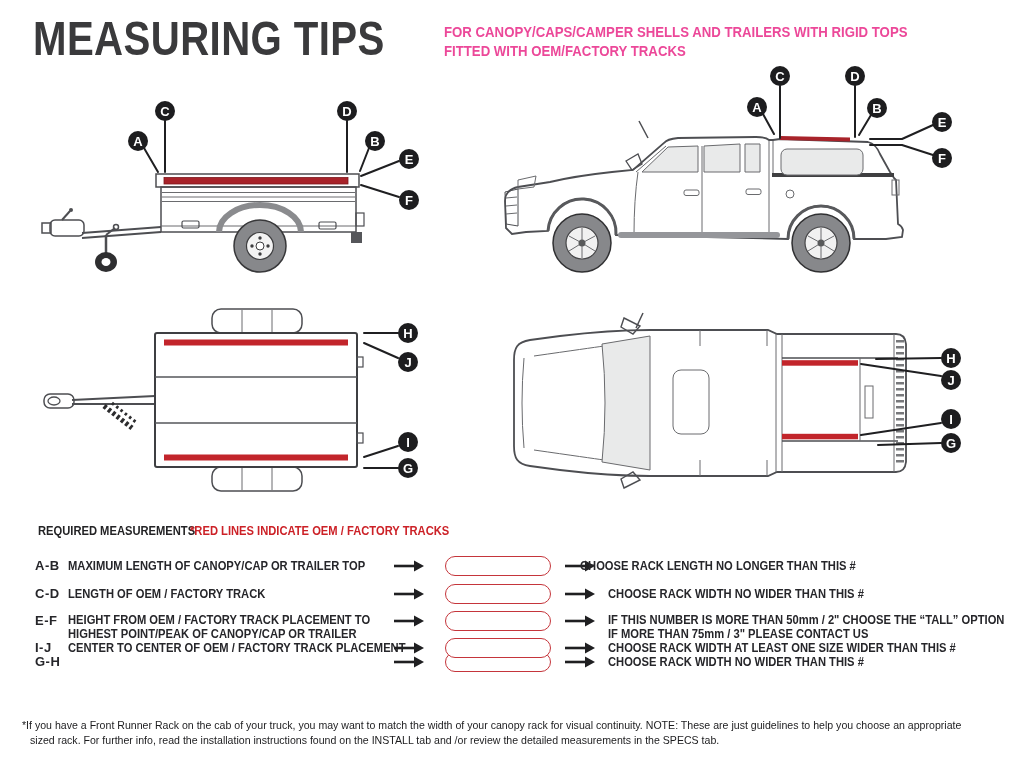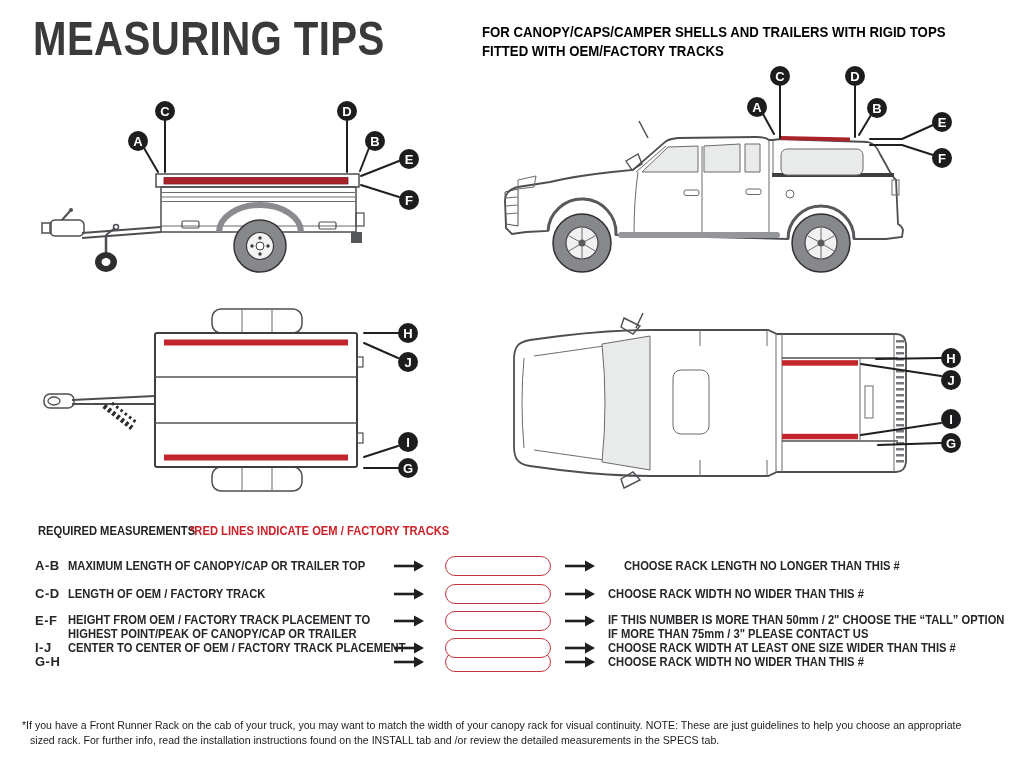--- a/index.html
+++ b/index.html
@@ -4,21 +4,21 @@
 <style>
   html,body{margin:0;padding:0;background:#fff;}
   #page{position:relative;width:1024px;height:768px;background:#fff;overflow:hidden;
         font-family:"Liberation Sans",sans-serif;color:var(--ink,#232325);}
   .abs{position:absolute;}
   .cond{display:inline-block;transform:scaleX(0.86);transform-origin:0 50%;white-space:nowrap;}
   .cond88{display:inline-block;transform:scaleX(0.88);transform-origin:0 50%;white-space:nowrap;}
   .cond92{display:inline-block;transform:scaleX(0.92);transform-origin:0 50%;white-space:nowrap;}
   #title{left:33px;top:12px;font-size:49px;line-height:52px;font-weight:bold;
          letter-spacing:.5px;color:#3a3a3c;transform:scaleX(0.82);transform-origin:0 0;white-space:nowrap;}
-  #subtitle{left:482px;top:22px;font-size:15px;line-height:19px;font-weight:bold;color:#000000;}
+  #subtitle{left:444px;top:22px;font-size:15px;line-height:19px;font-weight:bold;color:#ec4899;}
   .legend{top:523px;font-size:13px;font-weight:bold;line-height:16px;}
   .rowtxt{font-size:13px;font-weight:bold;line-height:16px;color:#26262a;}
   .code{letter-spacing:.5px;}
   .m-row{position:absolute;left:0;width:1024px;height:30px;}
   .pill{position:absolute;width:104px;height:18px;border:1.6px solid var(--pill-red,#c5353b);
         border-radius:11px;background:#fff;}
   .arrow svg{display:block;}
   .badge circle{fill:var(--badge-black,#1d1d1f);}
   .badge text{fill:#fff;font:700 13px "Liberation Sans",sans-serif;text-anchor:middle;}
   .lead{stroke:#1f1f21;stroke-width:2;fill:none;stroke-linejoin:round;stroke-linecap:round;}
@@ -318,21 +318,21 @@
           <polygon points="20,0.5 30,6 20,11.5" fill="#1f1f21"></polygon>
         </svg>
       </span>
     <span class="pill" style="left:445px;top:-2px;"></span>
     <span class="abs arrow" style="left:565px;top:2px;">
         <svg width="30" height="12">
           <line x1="0" y1="6" x2="21" y2="6" stroke="#1f1f21" stroke-width="2.6"></line>
           <polygon points="20,0.5 30,6 20,11.5" fill="#1f1f21"></polygon>
         </svg>
       </span>
-    <span class="abs rowtxt" style="left:624px;top:0;"><span class="cond">CHOOSE RACK LENGTH NO LONGER THAN THIS #</span></span>
+    <span class="abs rowtxt" style="left:580px;top:0;"><span class="cond">CHOOSE RACK LENGTH NO LONGER THAN THIS #</span></span>
   </div>
 
   <div class="m-row" style="top:586px;text-align:right;">
     <span class="abs rowtxt code" style="left:35px;top:0;">C-D</span>
     <span class="abs rowtxt" style="left:68px;top:0;"><span class="cond">LENGTH OF OEM / FACTORY TRACK</span></span>
     <span class="abs arrow" style="left:394px;top:2px;">
         <svg width="30" height="12">
           <line x1="0" y1="6" x2="21" y2="6" stroke="#1f1f21" stroke-width="2.6"></line>
           <polygon points="20,0.5 30,6 20,11.5" fill="#1f1f21"></polygon>
         </svg>

